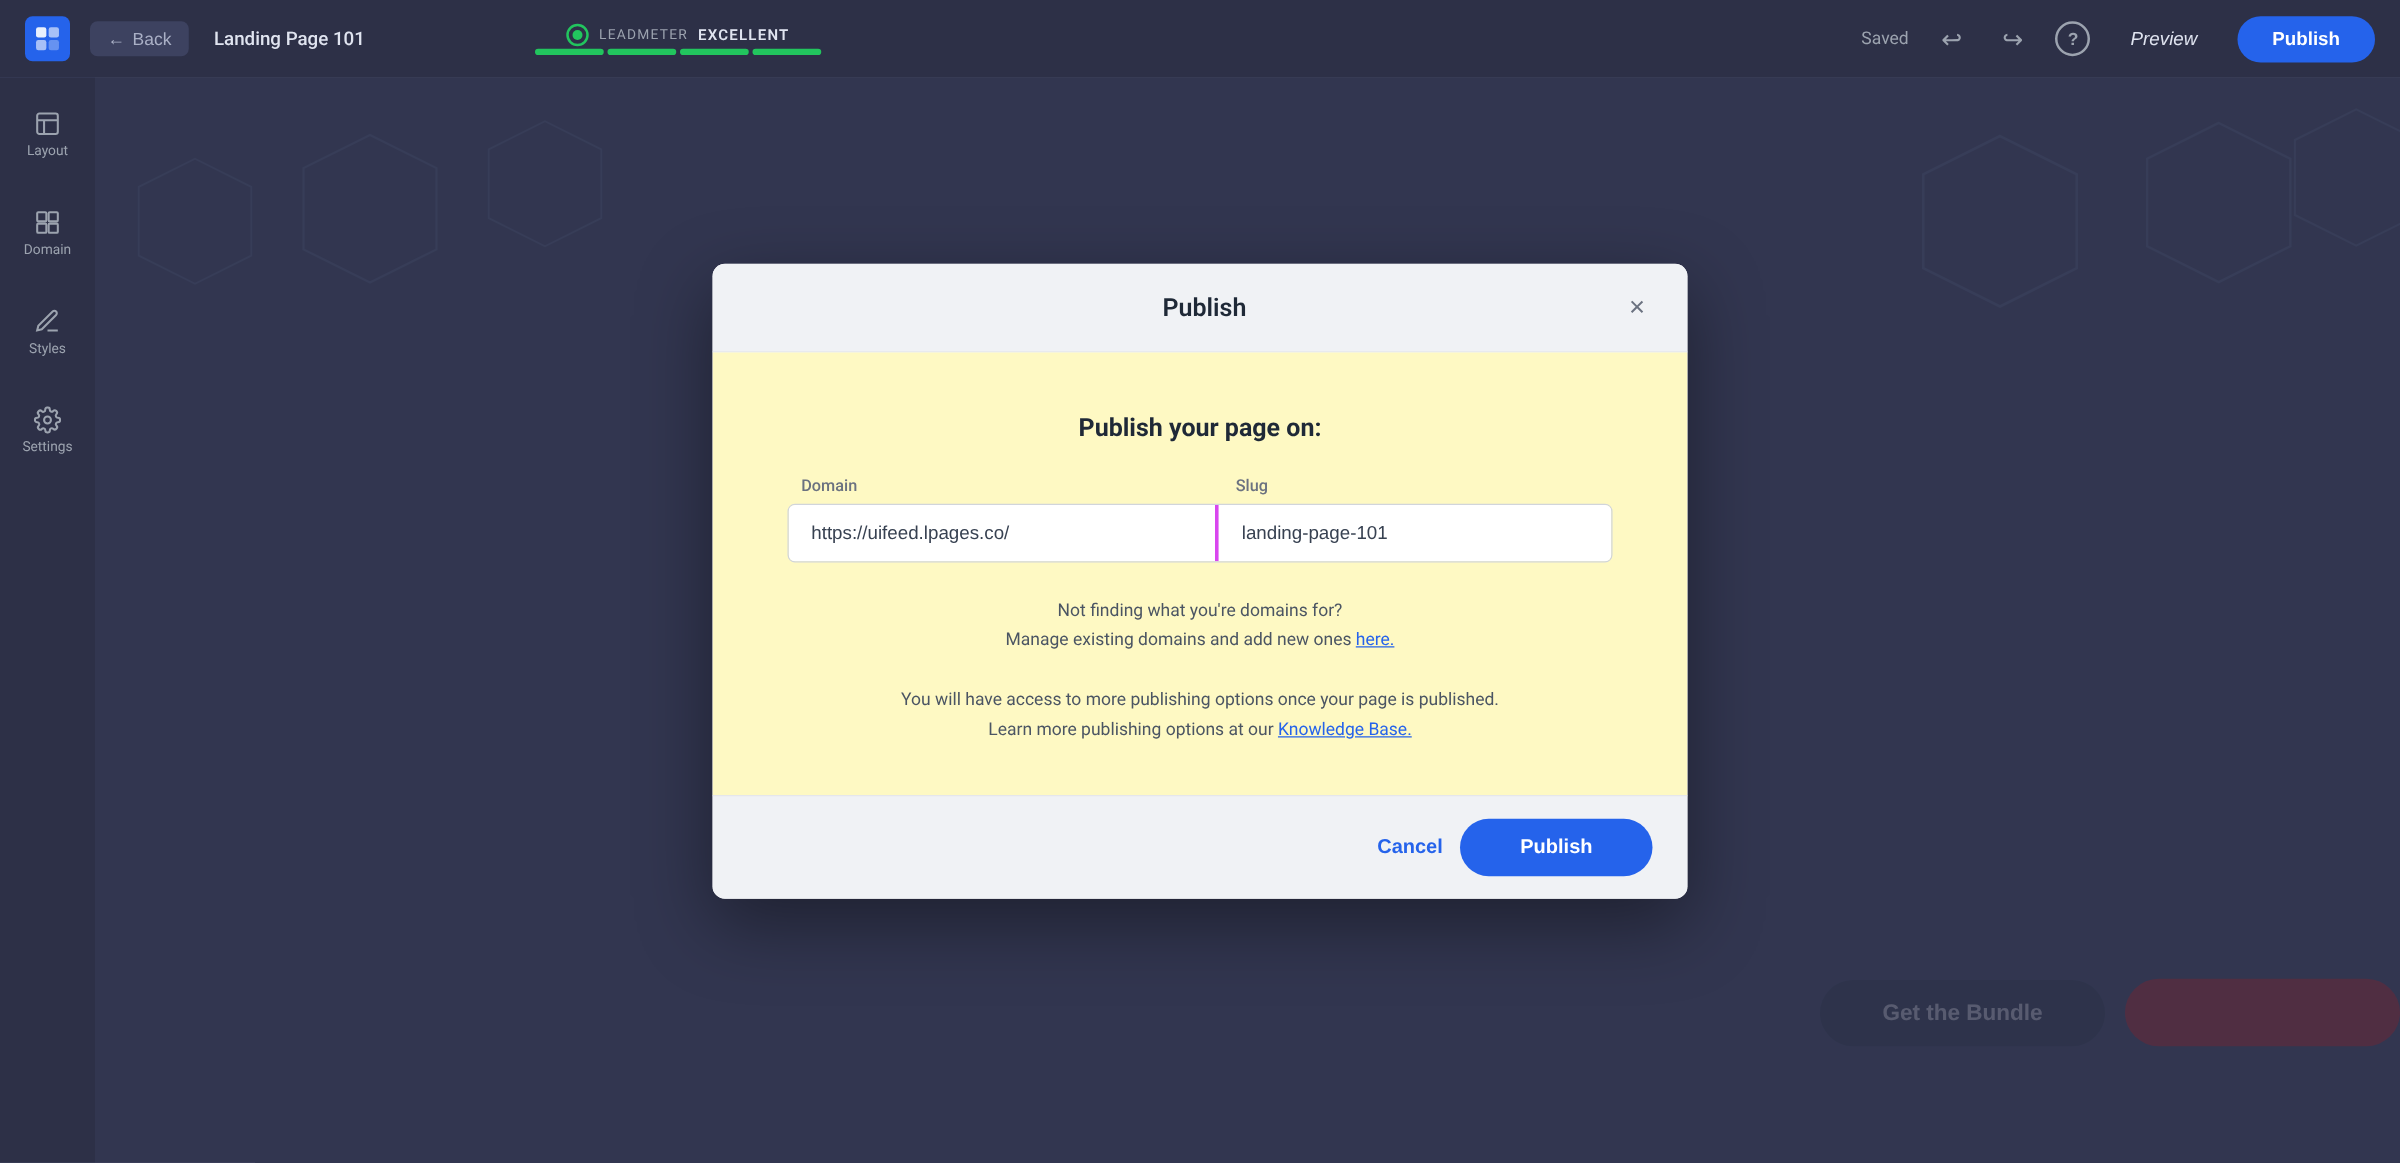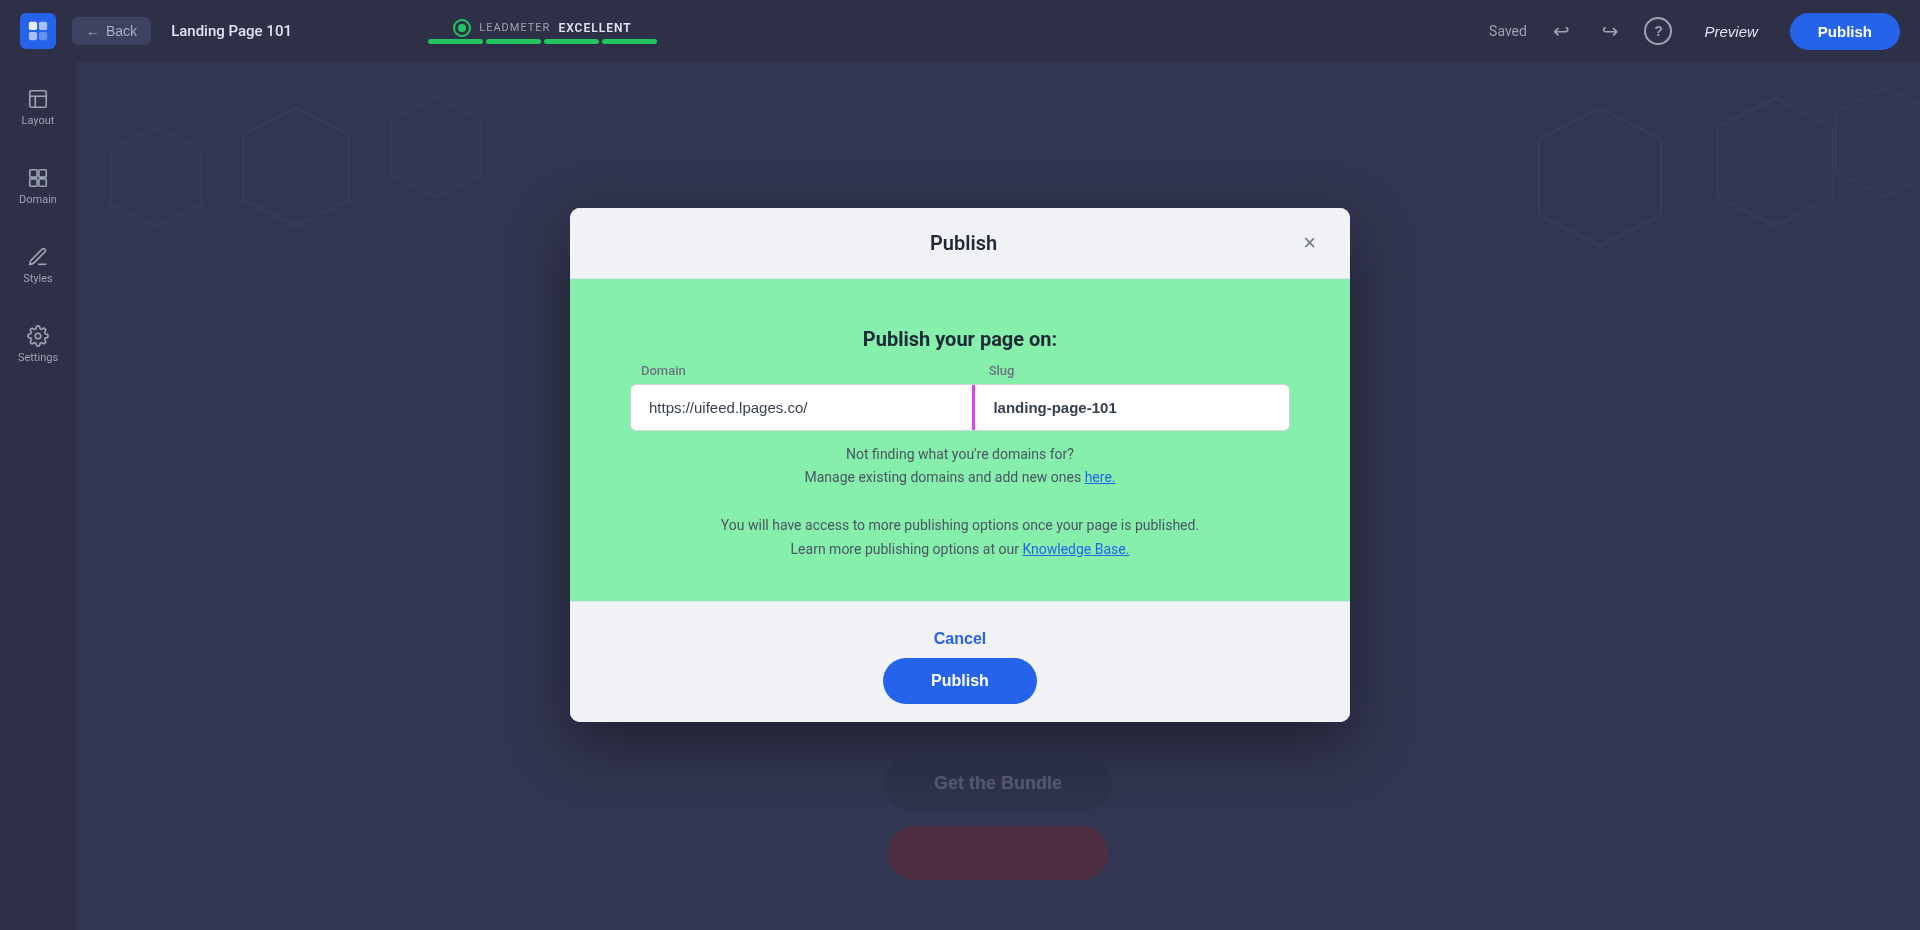--- a/index.html
+++ b/index.html
@@ -79,22 +79,22 @@
       position: absolute; top: 62px; left: 76px; right: 0; bottom: 0;
       background: #4a4f6a; overflow: hidden;
       display: flex; align-items: flex-start; justify-content: center;
     }
     .canvas-bg {
       width: 100%; height: 100%; display: flex; align-items: center; justify-content: center;
       position: relative;
     }
     
     .page-content {
-      position: absolute; bottom: 10px; left: 0; right: 0; height: 200px;
-      display: flex; flex-direction: column; align-items: center; justify-content: flex-end;
+      position: absolute; bottom: 0; left: 0; right: 0; height: 200px;
+      display: flex; align-items: center; justify-content: flex-end;
       padding-bottom: 40px; gap: 16px;
     }
     .bundle-btn {
       background: #374151; color: #fff; border: none; border-radius: 28px;
       padding: 16px 50px; font-size: 18px; font-weight: 600; opacity: 0.7;
     }
     .red-btn {
       background: #dc2626; color: #fff; border: none; border-radius: 28px;
       padding: 14px 50px; font-size: 18px; font-weight: 600; opacity: 0.7; width: 220px; height: 54px;
     }
@@ -121,48 +121,47 @@
       border-bottom: 1px solid #e5e7eb;
     }
     .modal-title {
       font-size: 20px; font-weight: 600; color: #1f2937; text-align: center; flex: 1;
     }
     .modal-close {
       background: none; border: none; font-size: 22px; color: #6b7280; cursor: pointer;
       line-height: 1; padding: 2px 6px;
     }
     .modal-body {
-      background: #86efac; padding: 48px 60px 40px;
-      display: flex; flex-direction: column; align-items: center; gap: 12px;
+      background: #fef9c3; padding: 48px 60px 40px;
+      display: flex; flex-direction: column; align-items: center; gap: 28px;
     }
     .publish-page-title {
       font-size: 20px; font-weight: 700; color: #1f2937;
     }
     .domain-slug-row {
       display: flex; width: 100%; border: 1px solid #d1d5db; border-radius: 6px; overflow: hidden;
     }
     .domain-field {
       flex: 1.1; padding: 14px 18px; font-size: 15px; color: #374151;
       border: none; outline: none; border-right: 3px solid #d946ef; background: #fff;
     }
     .slug-field {
       flex: 1; padding: 14px 18px; font-size: 15px; color: #374151;
-      border: none; outline: none; background: #fff; font-weight: bold;
+      border: none; outline: none; background: #fff;
     }
     .info-section {
       text-align: center; color: #4b5563; font-size: 14px; line-height: 1.7;
     }
     .info-link {
       color: #2563eb; text-decoration: underline; cursor: pointer;
     }
     .modal-footer {
       background: #f0f2f5; padding: 18px 28px;
-      display: flex; align-items: center; justify-content: space-between;
+      display: flex; align-items: center; justify-content: flex-end;
       border-top: 1px solid #e5e7eb;
-      flex-direction: column;
     }
     .cancel-btn {
       background: none; border: none; color: #2563eb; font-size: 16px;
       font-weight: 600; cursor: pointer; padding: 10px 14px;
     }
     .publish-modal-btn {
       background: #2563eb; color: #fff; border: none; border-radius: 28px;
       padding: 14px 48px; font-size: 16px; font-weight: 700; cursor: pointer;
     }
     .fields-wrapper {

